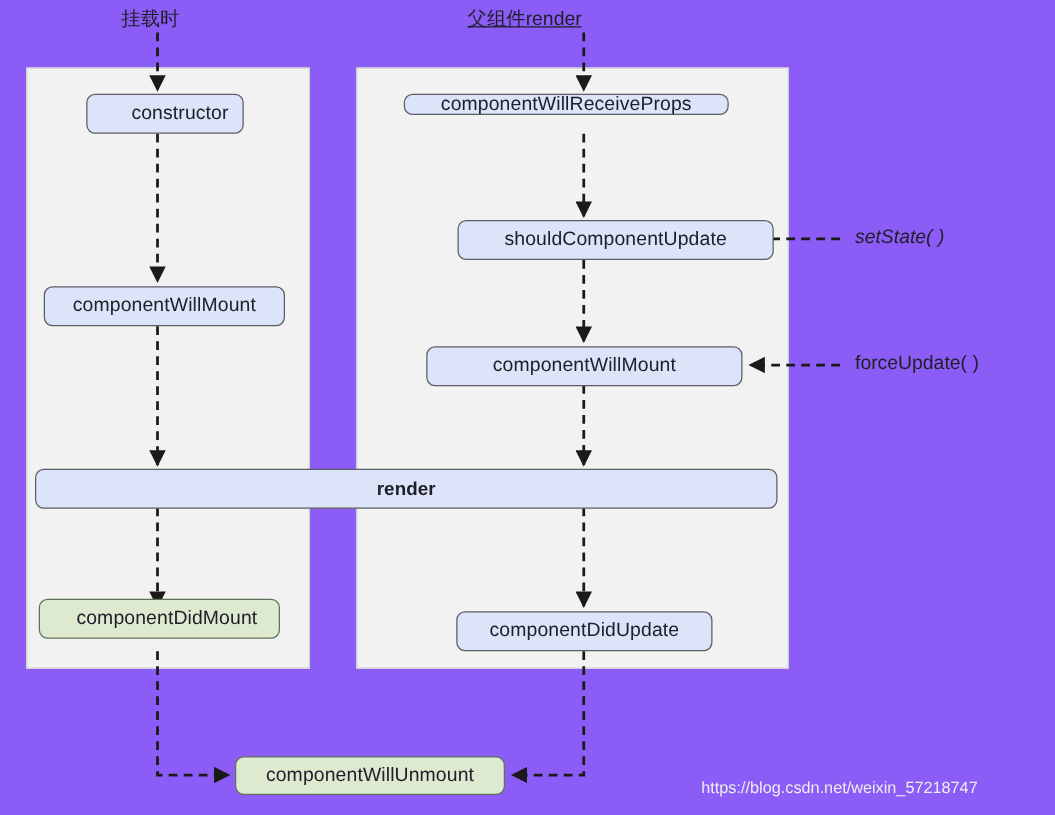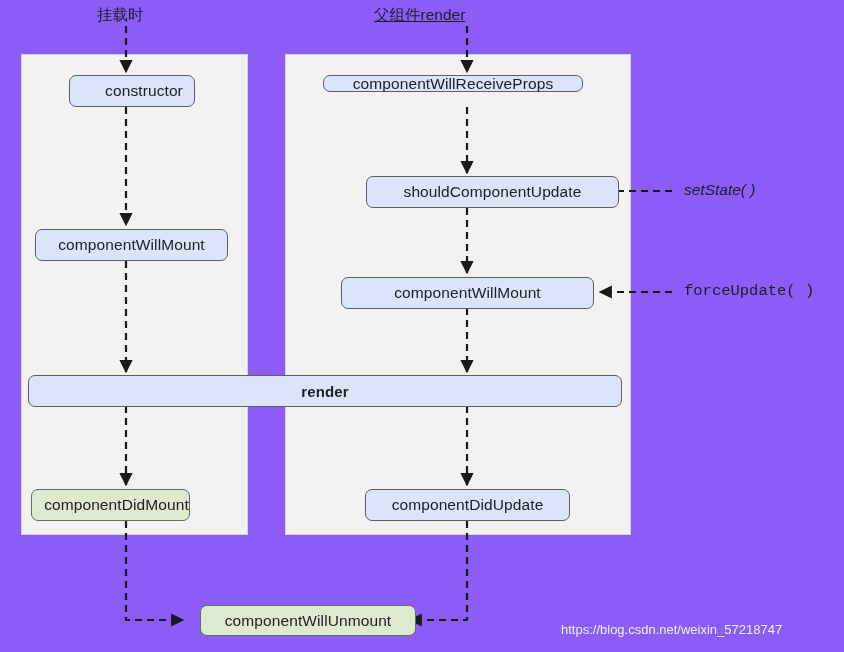--- a/index.html
+++ b/index.html
@@ -101,29 +101,29 @@
 
     <path class="dash" d="M672,191 L600,191" marker-end="url(#ah)"></path>
     <path class="dash" d="M672,292 L600,292" marker-end="url(#ah)"></path>
 
     <path class="dash" d="M126,521 L126,620 L183,620" marker-end="url(#ah)"></path>
     <path class="dash" d="M467,521 L467,620 L410,620" marker-end="url(#ah)"></path>
   </svg>
 
   <div class="node blue" style="left:69px; top:75px; width:126px; height:32px;padding-left:24px;">constructor</div>
   <div class="node blue" style="left:35px; top:229px; width:193px; height:32px;">componentWillMount</div>
-  <div class="node green" style="left:31px; top:489px; width:159px; height:32px;padding-left:12px;">componentDidMount</div>
+  <div class="node green" style="left:31px; top:479px; width:193px; height:32px;padding-left:12px;">componentDidMount</div>
 
   <div class="node blue" style="left:323px; top:75px; width:260px; height:17px;text-align:right;">componentWillReceiveProps</div>
   <div class="node blue" style="left:341px; top:176px; width:253px; height:32px;margin-left:25px;">shouldComponentUpdate</div>
   <div class="node blue" style="left:341px; top:277px; width:253px; height:32px;">componentWillMount</div>
   <div class="node blue" style="left:365px; top:489px; width:205px; height:32px;">componentDidUpdate</div>
 
   <div class="node blue wide" style="left:28px; top:375px; width:594px; height:32px;">render</div>
 
-  <div class="node green" style="left:188px; top:605px; width:216px; height:31px;margin-left:12px;">componentWillUnmount</div>
+  <div class="node green" style="left:188px; top:605px; width:216px; height:31px;">componentWillUnmount</div>
 
   <div class="side-label" style="left:684px; top:181px;font-style:italic;">setState( )</div>
-  <div class="side-label" style="left:684px; top:282px;font-family:Liberation Mono, monospace;">forceUpdate( )</div>
+  <div class="side-label" style="left:684px; top:282px;">forceUpdate( )</div>
 
   <div class="watermark" style="left:561px; top:622px;">https://blog.csdn.net/weixin_57218747</div>
 
 </div>
 
 </body></html>

